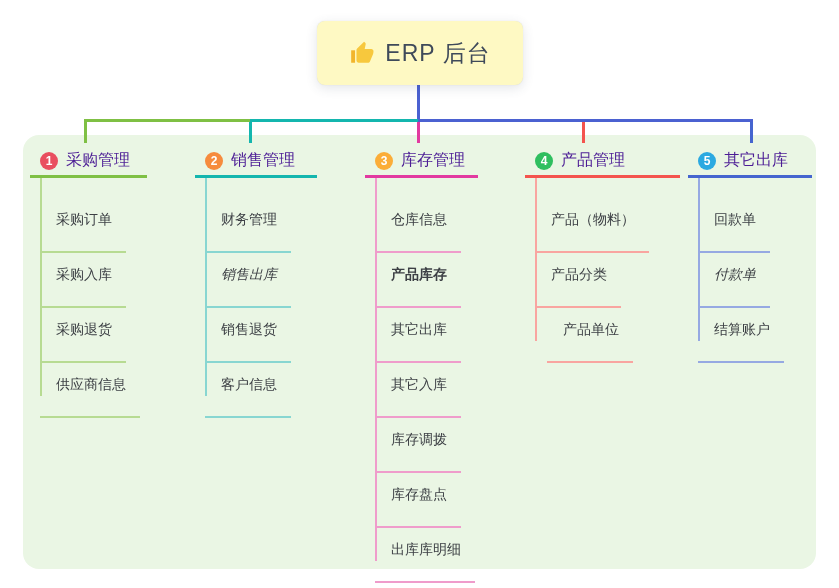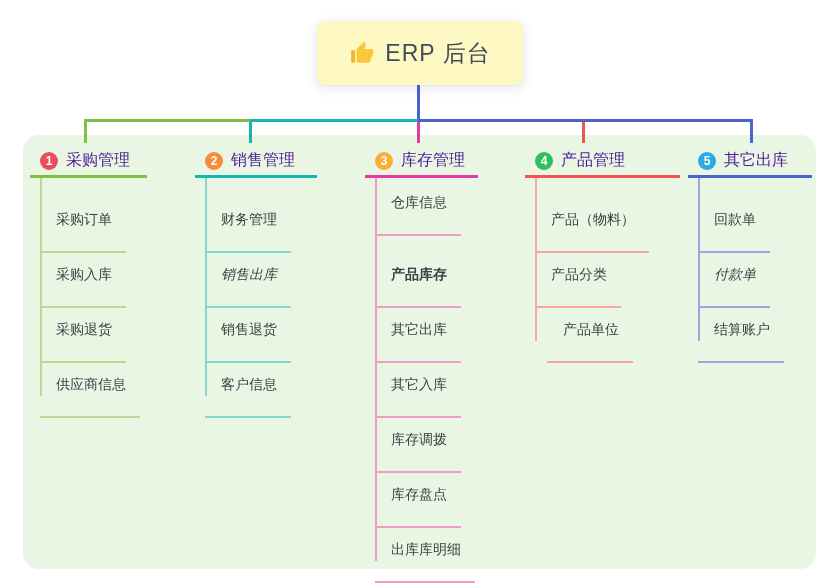--- a/index.html
+++ b/index.html
@@ -81,21 +81,21 @@
       <div class="spine" style="left: 205px; top: 178px; height: 218px; background: rgb(136, 214, 209);"></div>
       <div class="child-row" style="left: 205px; top: 201px; border-bottom: 2px solid rgb(136, 214, 209);">财务管理</div>
       <div class="child-row" style="left: 205px; top: 256px; border-bottom: 2px solid rgb(136, 214, 209); font-style: italic;">销售出库</div>
       <div class="child-row" style="left: 205px; top: 311px; border-bottom: 2px solid rgb(136, 214, 209);">销售退货</div>
       <div class="child-row" style="left: 205px; top: 366px; border-bottom: 2px solid rgb(136, 214, 209);">客户信息</div>
       <div class="branch-header" style="left: 365px; top: 146px; width: 113px; border-bottom: 3px solid rgb(226, 58, 160);">
         <span class="badge" style="background: rgb(251, 173, 56);">3</span>
         <span class="branch-title">库存管理</span>
       </div>
       <div class="spine" style="left: 375px; top: 178px; height: 383px; background: rgb(239, 156, 203);"></div>
-      <div class="child-row" style="left: 375px; top: 184px; border-bottom: 2px solid rgb(239, 156, 203); text-align: center;">仓库信息</div>
+      <div class="child-row" style="left: 375px; top: 201px; border-bottom: 2px solid rgb(239, 156, 203); text-align: center;">仓库信息</div>
       <div class="child-row" style="left: 375px; top: 256px; border-bottom: 2px solid rgb(239, 156, 203); font-weight: bold;">产品库存</div>
       <div class="child-row" style="left: 375px; top: 311px; border-bottom: 2px solid rgb(239, 156, 203);">其它出库</div>
       <div class="child-row" style="left: 375px; top: 366px; border-bottom: 2px solid rgb(239, 156, 203);">其它入库</div>
       <div class="child-row" style="left: 375px; top: 421px; border-bottom: 2px solid rgb(239, 156, 203);">库存调拨</div>
       <div class="child-row" style="left: 375px; top: 476px; border-bottom: 2px solid rgb(239, 156, 203);">库存盘点</div>
       <div class="child-row" style="left: 375px; top: 531px; border-bottom: 2px solid rgb(239, 156, 203);">出库库明细</div>
       <div class="branch-header" style="left: 525px; top: 146px; width: 155px; border-bottom: 3px solid rgb(244, 84, 78);">
         <span class="badge" style="background: rgb(47, 191, 95);">4</span>
         <span class="branch-title">产品管理</span>
       </div>

